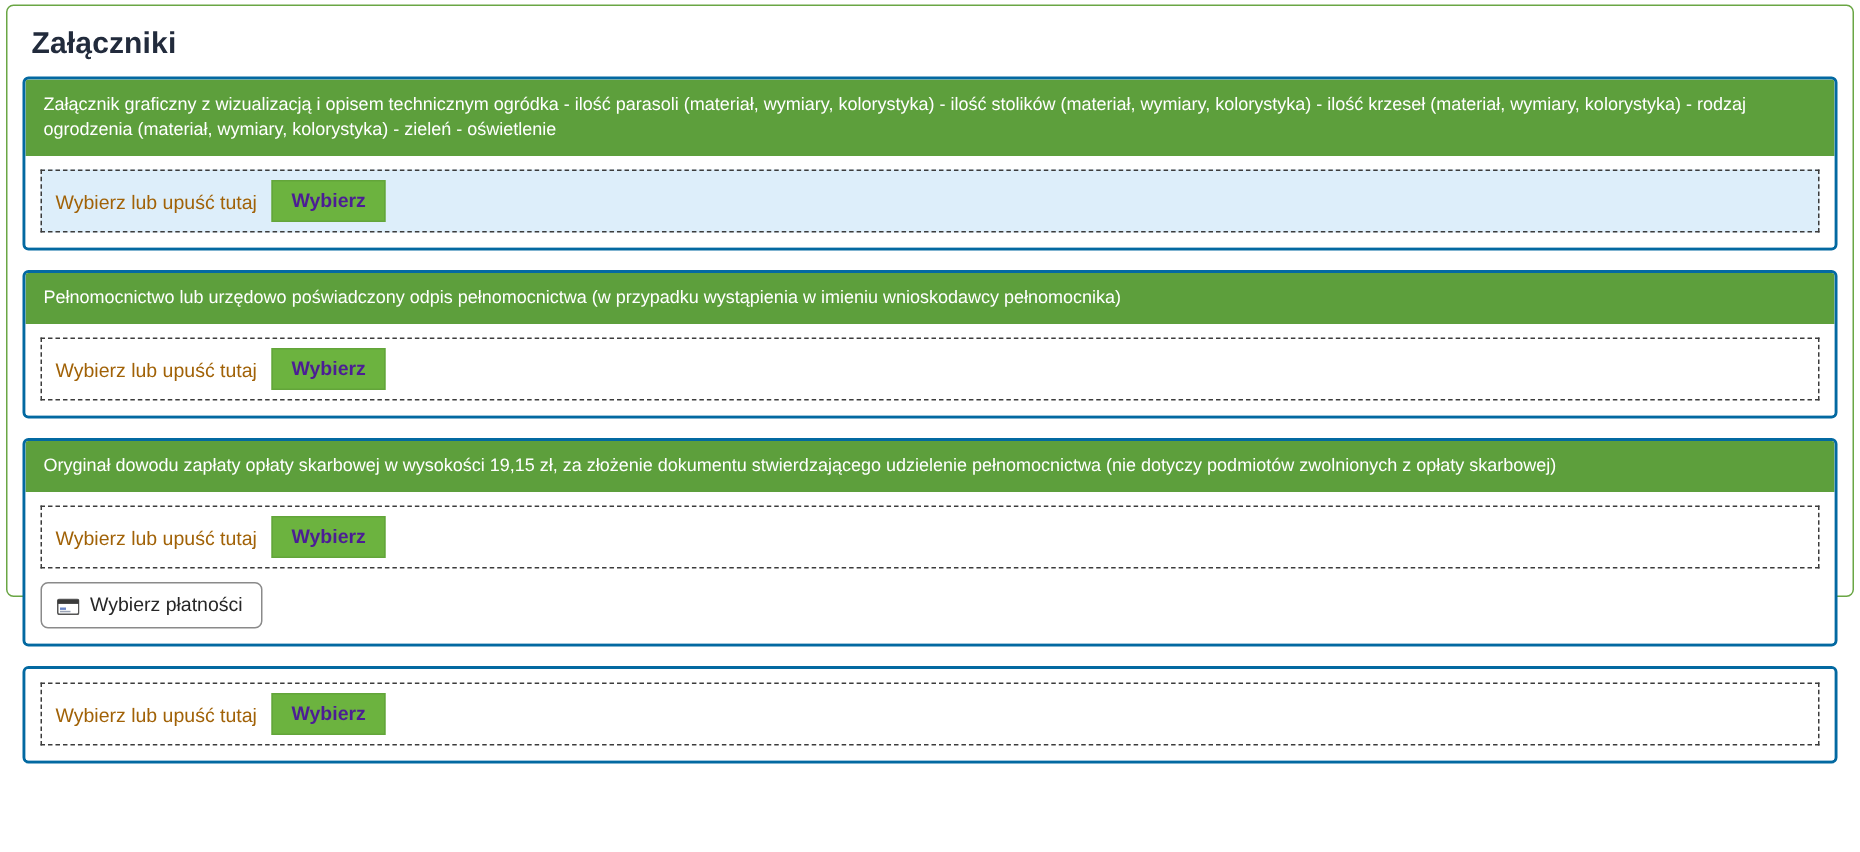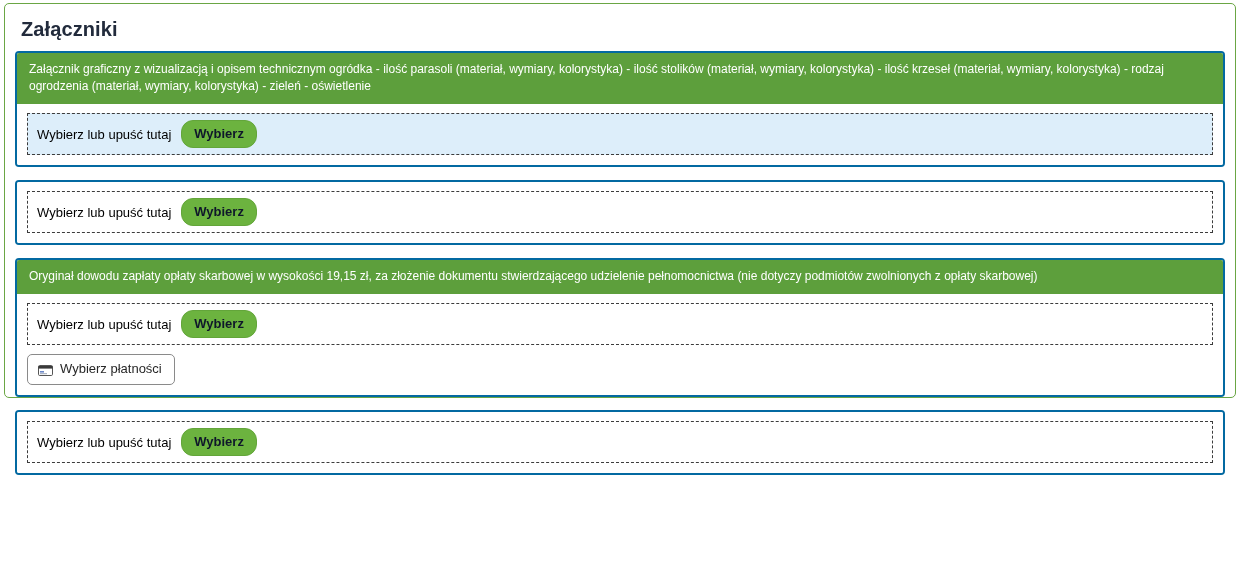--- a/index.html
+++ b/index.html
@@ -67,29 +67,29 @@
     display: flex;
     align-items: center;
     padding: 0 9px;
     gap: 0px;
   }
   .dropzone.active {
     background: #ddeefa;
   }
   .dropzone-label {
     font-size: 13px;
-    color: #000000;
+    color: #a16207;
     padding-right: 10px;
     white-space: nowrap;
   }
   .btn-choose {
     background: #6cb33f;
-    color: #0f172a;
+    color: #4c1d95;
     border: 1px solid #63a53a;
-    border-radius: 12px;
+    border-radius: 0;
     font-size: 13px;
     font-weight: bold;
     padding: 5px 12px 6px 12px;
     line-height: 15px;
     cursor: pointer;
     font-family: "Liberation Sans", sans-serif;
   }
   .btn-payment {
     margin-top: 9px;
     display: inline-flex;
@@ -127,20 +127,21 @@
         <div class="panel-header">Załącznik graficzny z wizualizacją i opisem technicznym ogródka - ilość parasoli (materiał, wymiary, kolorystyka) - ilość stolików (materiał, wymiary, kolorystyka) - ilość krzeseł (materiał, wymiary, kolorystyka) - rodzaj ogrodzenia (materiał, wymiary, kolorystyka) - zieleń - oświetlenie</div>
         <div class="panel-body">
           <div class="dropzone active">
             <span class="dropzone-label">Wybierz lub upuść tutaj</span>
             <button class="btn-choose">Wybierz</button>
           </div>
         </div>
       </div>
 
       <div class="panel">
+        <div class="panel-header">Pełnomocnictwo lub urzędowo poświadczony odpis pełnomocnictwa (w przypadku wystąpienia w imieniu wnioskodawcy pełnomocnika)</div>
         <div class="panel-body">
           <div class="dropzone">
             <span class="dropzone-label">Wybierz lub upuść tutaj</span>
             <button class="btn-choose">Wybierz</button>
           </div>
         </div>
       </div>
 
       <div class="panel">
         <div class="panel-header">Oryginał dowodu zapłaty opłaty skarbowej w wysokości 19,15 zł, za złożenie dokumentu stwierdzającego udzielenie pełnomocnictwa (nie dotyczy podmiotów zwolnionych z opłaty skarbowej)</div>

